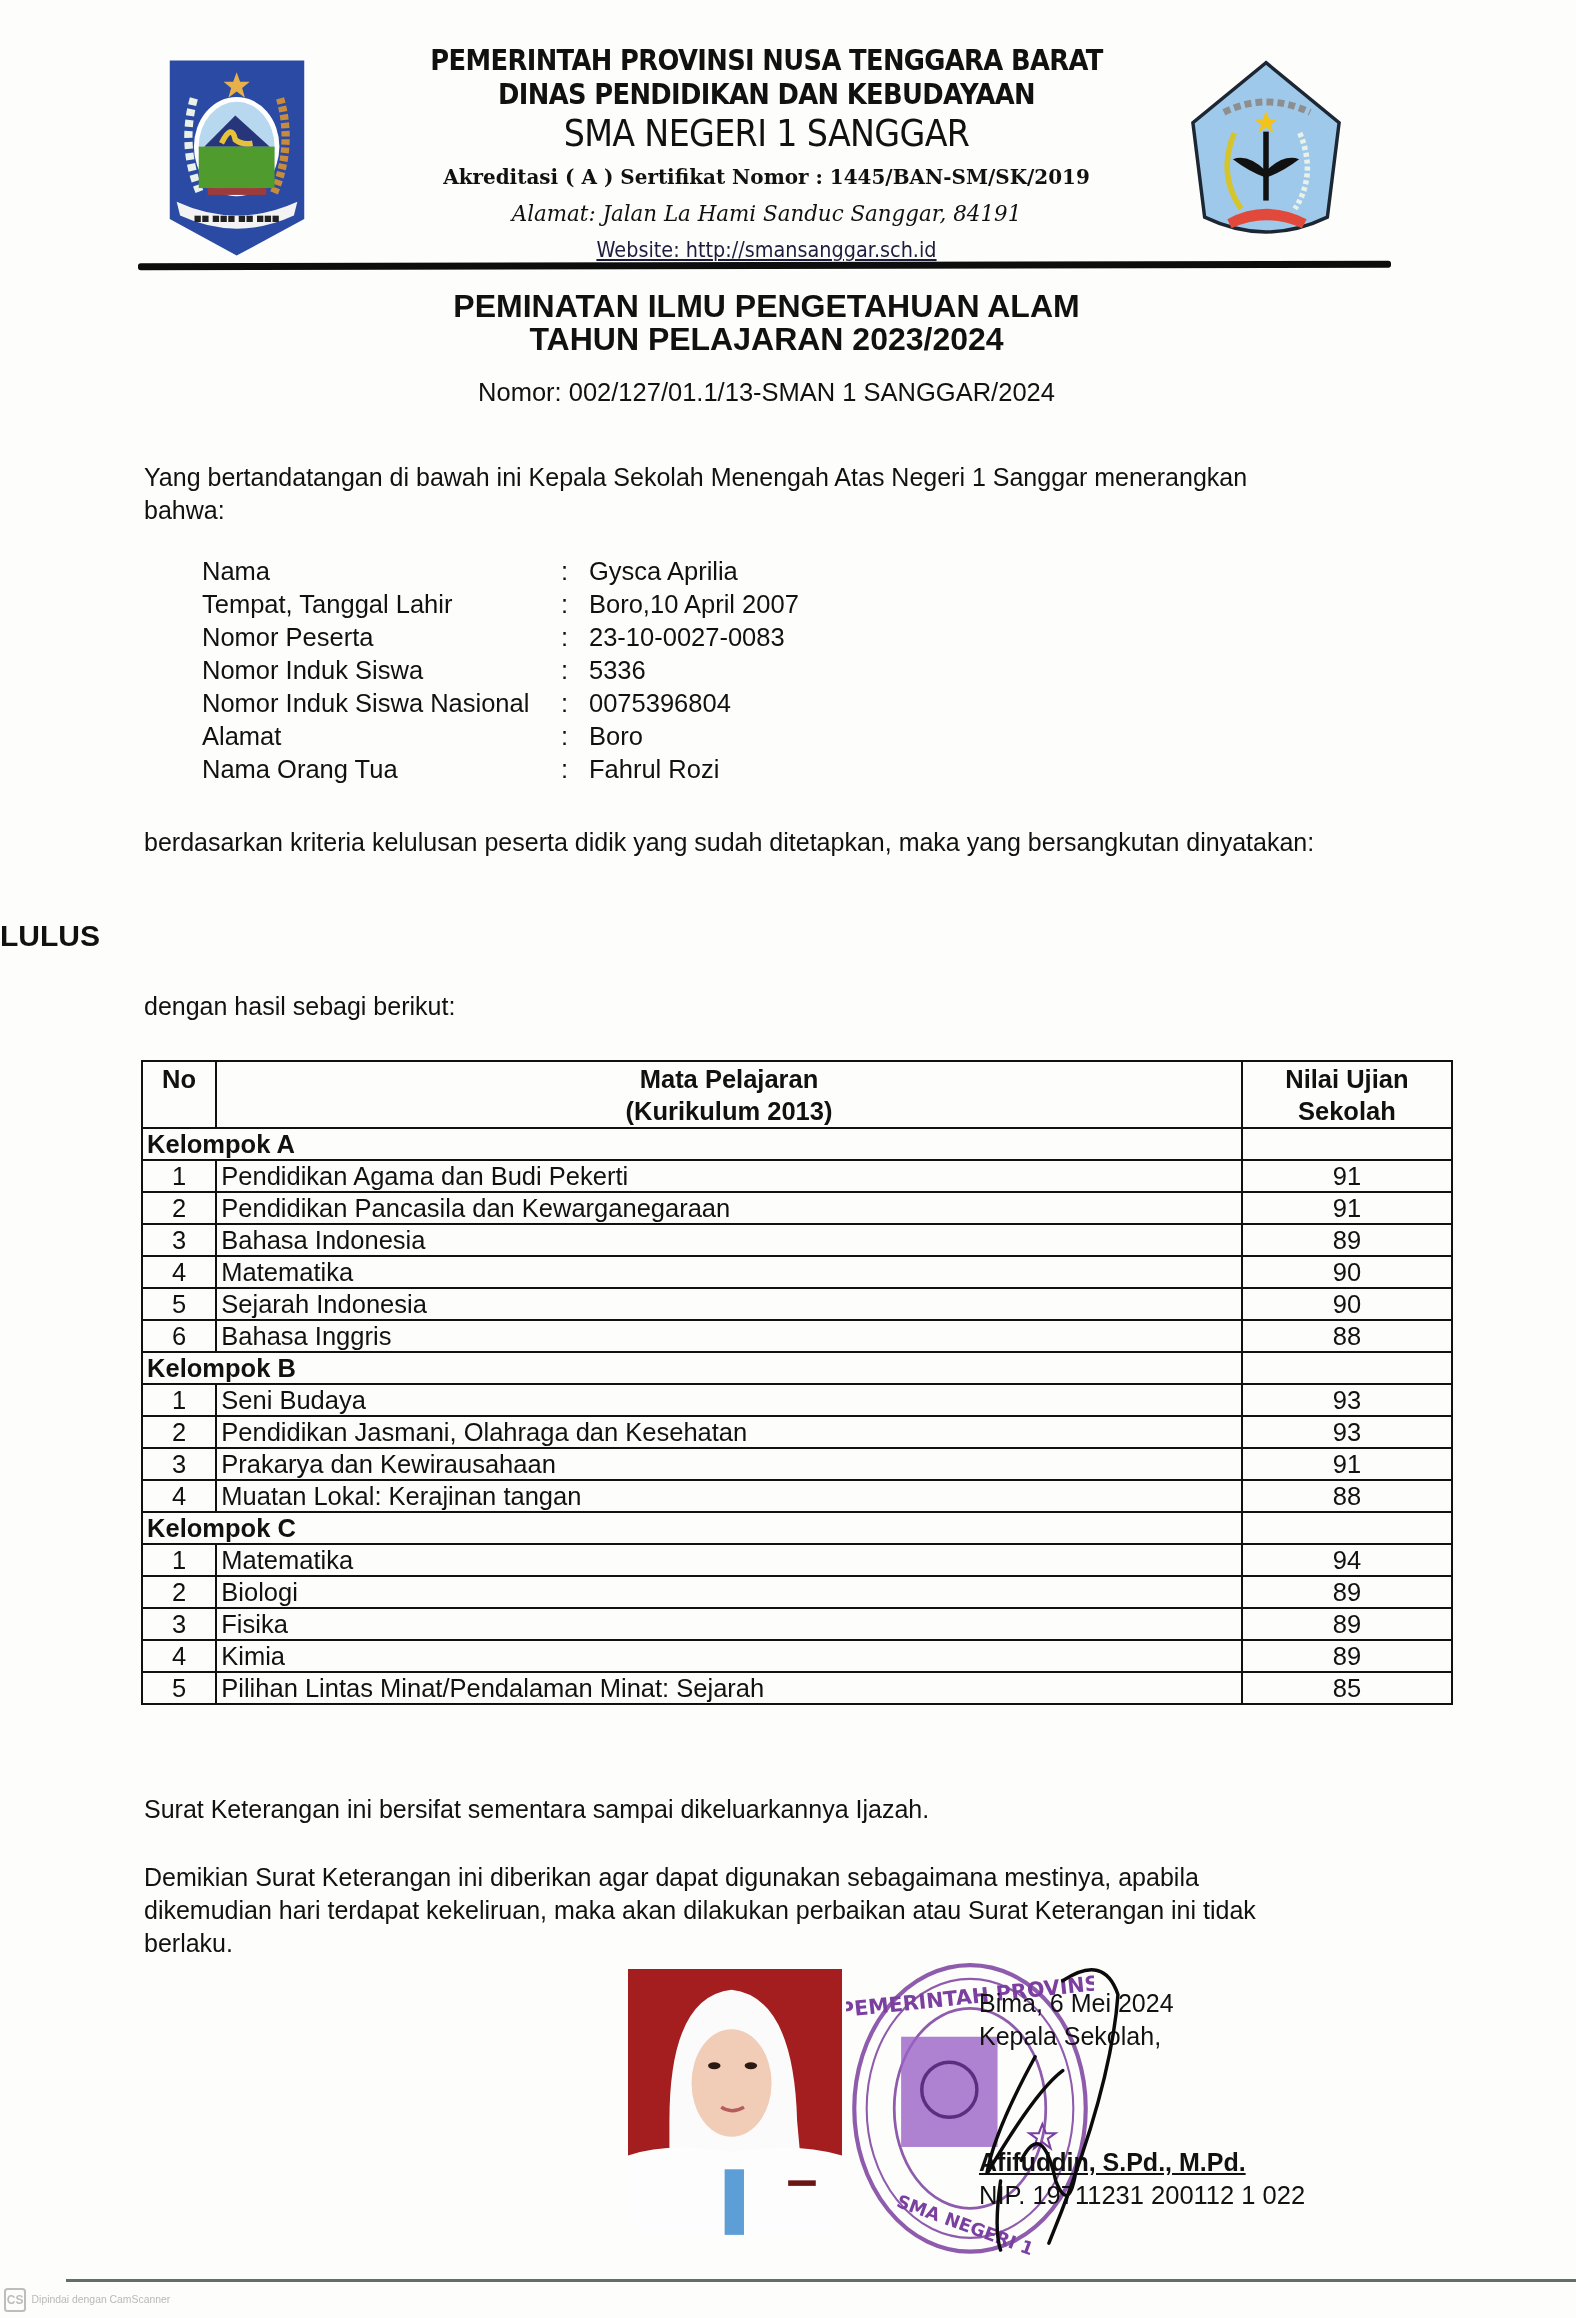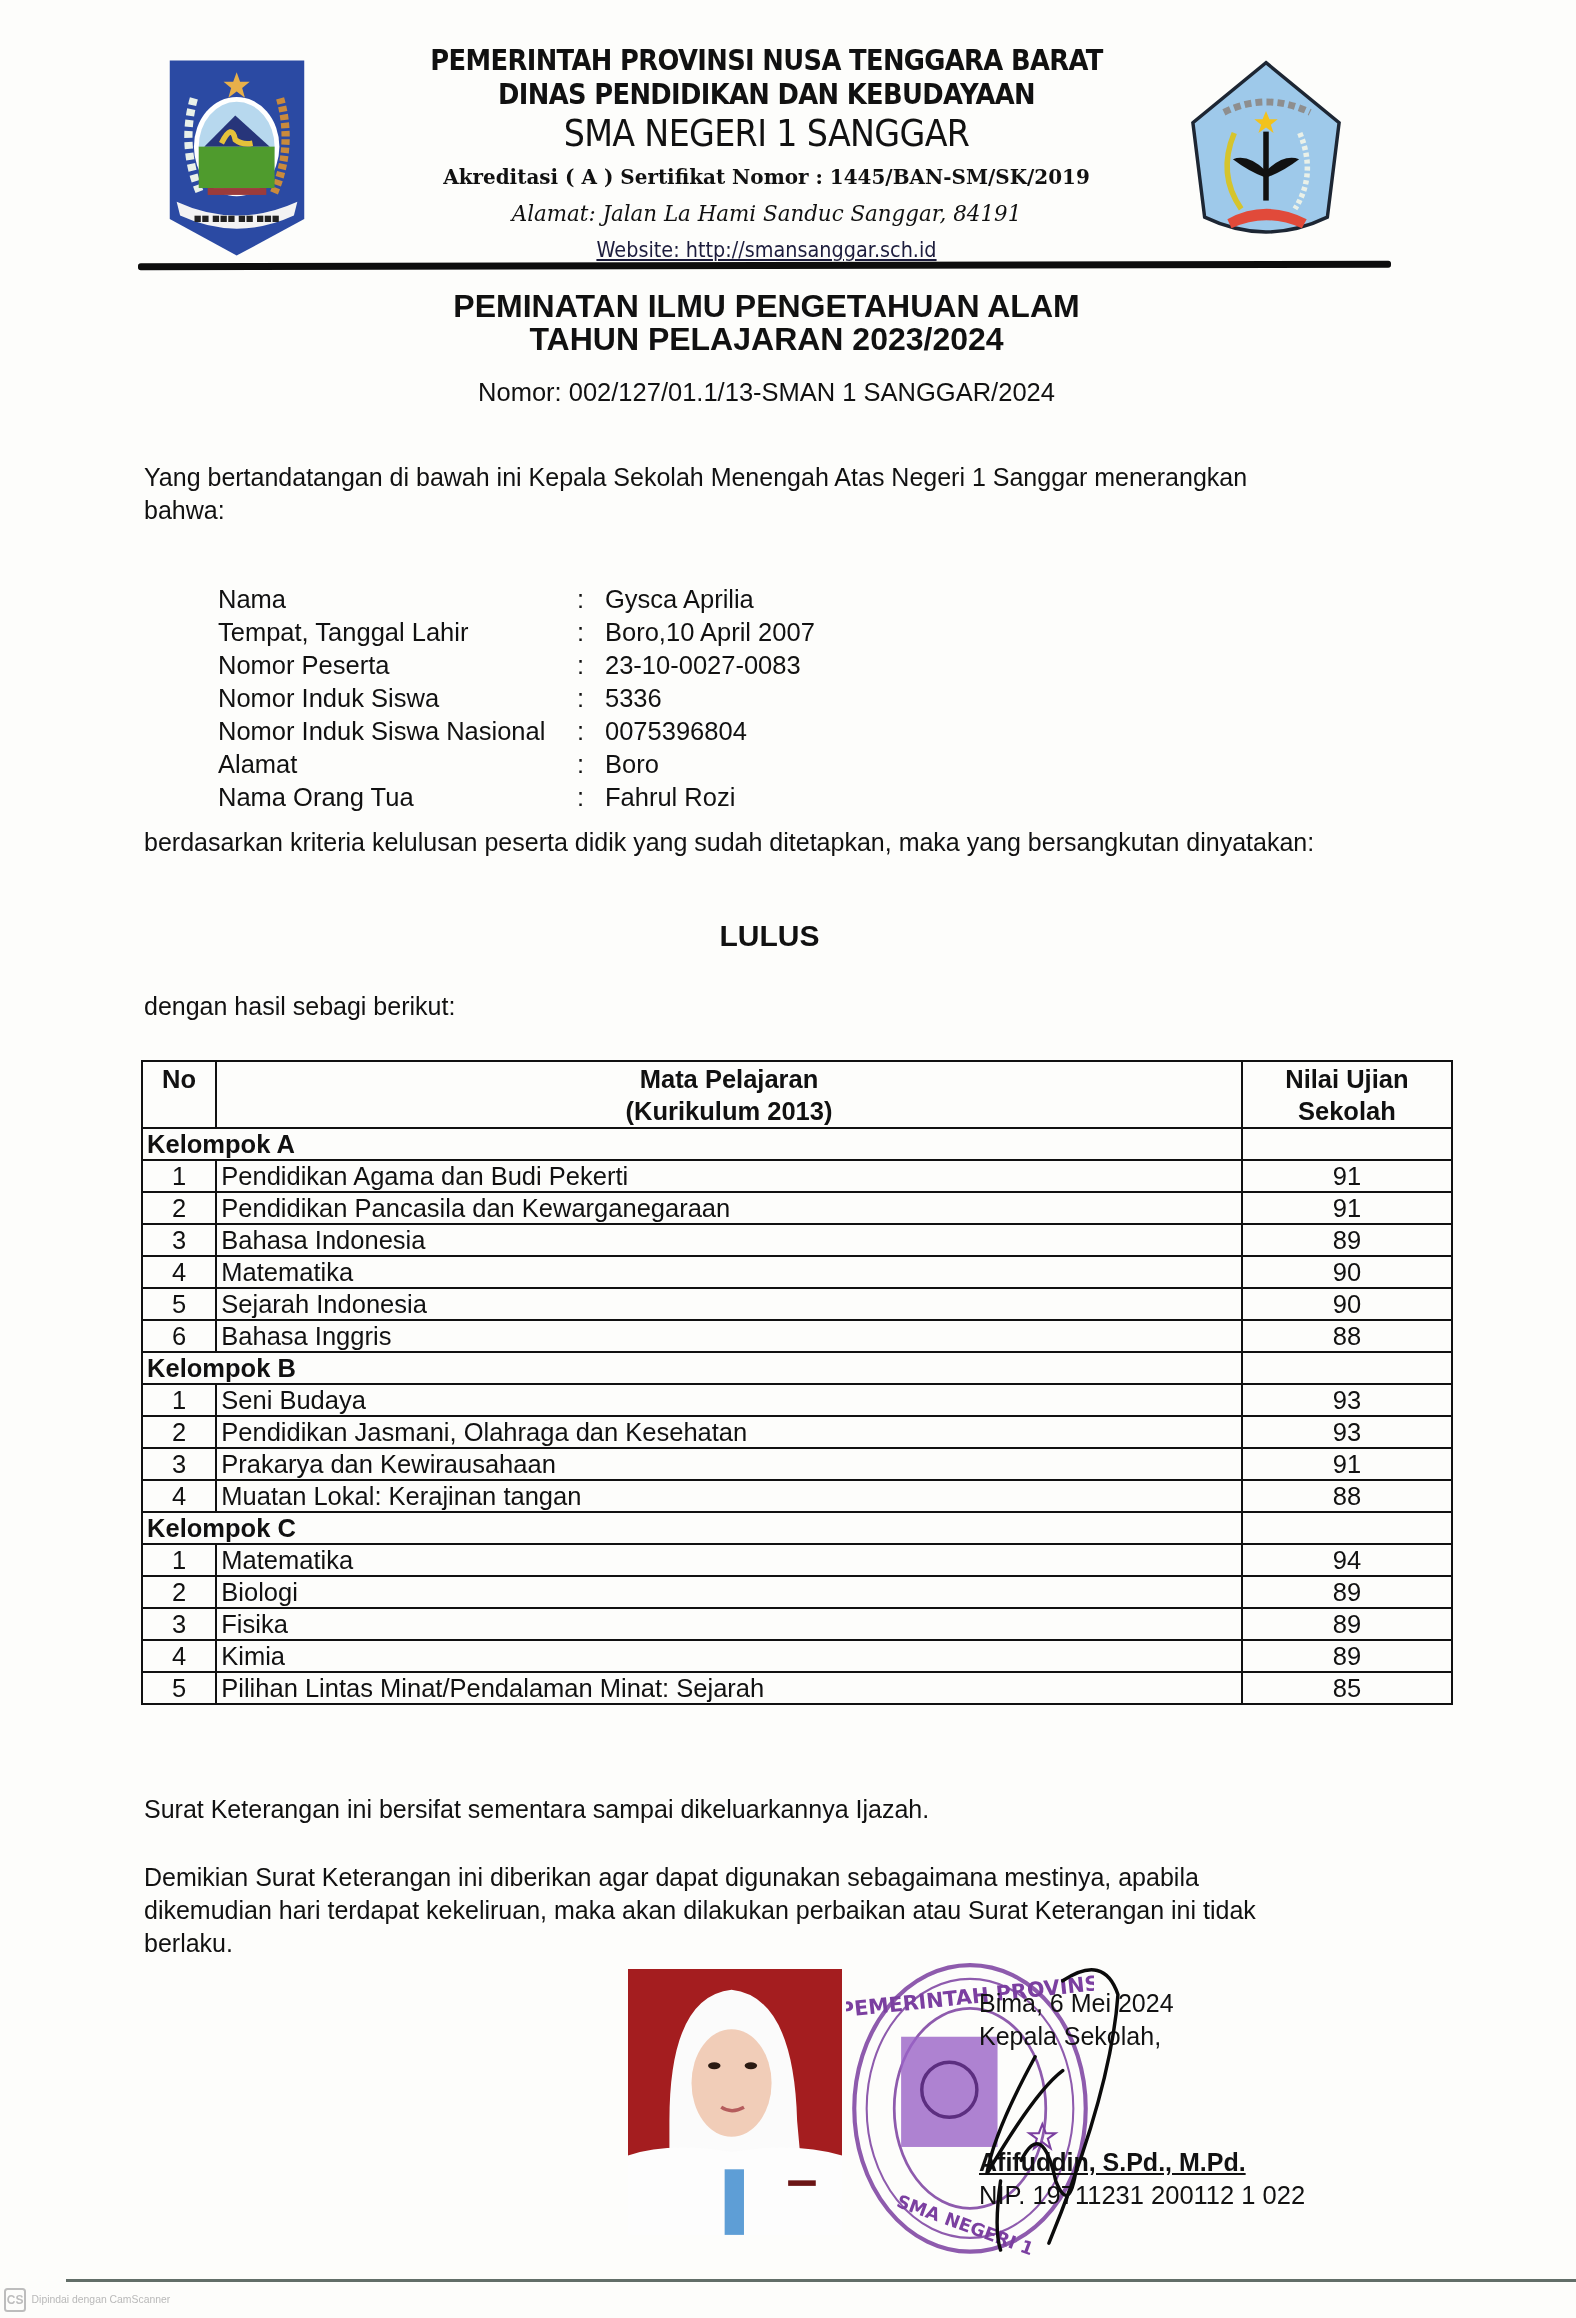--- a/index.html
+++ b/index.html
@@ -22,26 +22,26 @@
   .kop-rule { position: absolute; left: 138px; top: 262px; width: 1253px; height: 7px; background: #0d0d0d; transform: rotate(-0.12deg); border-radius: 2.8px; }
 
   
   .title-block { position: absolute; left: 387px; top: 290px; width: 759px; text-align: center; }
   .title-block .t { font-size: 32px; font-weight: bold; line-height: 33px; }
   .title-block .nomor { font-size: 25.5px; line-height: 35px; margin-top: 19px; }
 
   
   .para { position: absolute; left: 144px; font-size: 25px; line-height: 33px; }
   .p1 { top: 461px; width: 1187px; }
-  .identity { position: absolute; left: 218px; top: 555px; font-size: 25.5px; margin-top: 28px; }
+  .identity { position: absolute; left: 202px; top: 555px; font-size: 25.5px; }
   .identity .row { display: flex; height: 33px; align-items: center; }
   .identity .lbl { width: 359px; }
   .identity .colon { width: 28px; }
   .p2 { top: 826px; width: 1187px; }
-  .lulus { position: absolute; left: 0; width: 1539px; top: 919px; text-align: center; font-size: 30px; font-weight: bold; }
+  .lulus { position: absolute; left: 0; width: 1539px; top: 919px; text-align: left; font-size: 30px; font-weight: bold; }
   .p3 { top: 990px; }
 
   
   .grades { position: absolute; left: 141px; top: 1060px; width: 1312px; border-collapse: collapse; font-size: 25.5px; }
   .grades td, .grades th { border: 2.8px solid #111; padding: 0 4.1px; height: 30px; line-height: 30px; }
   .grades th { font-weight: bold; line-height: 32px; vertical-align: top; padding-top: 1.4px; }
   .grades .c-no { width: 64px; text-align: center; }
   .grades .c-val { width: 200px; text-align: center; }
   .grades .group td { font-weight: bold; }
   .grades .avg td { font-weight: bold; }

